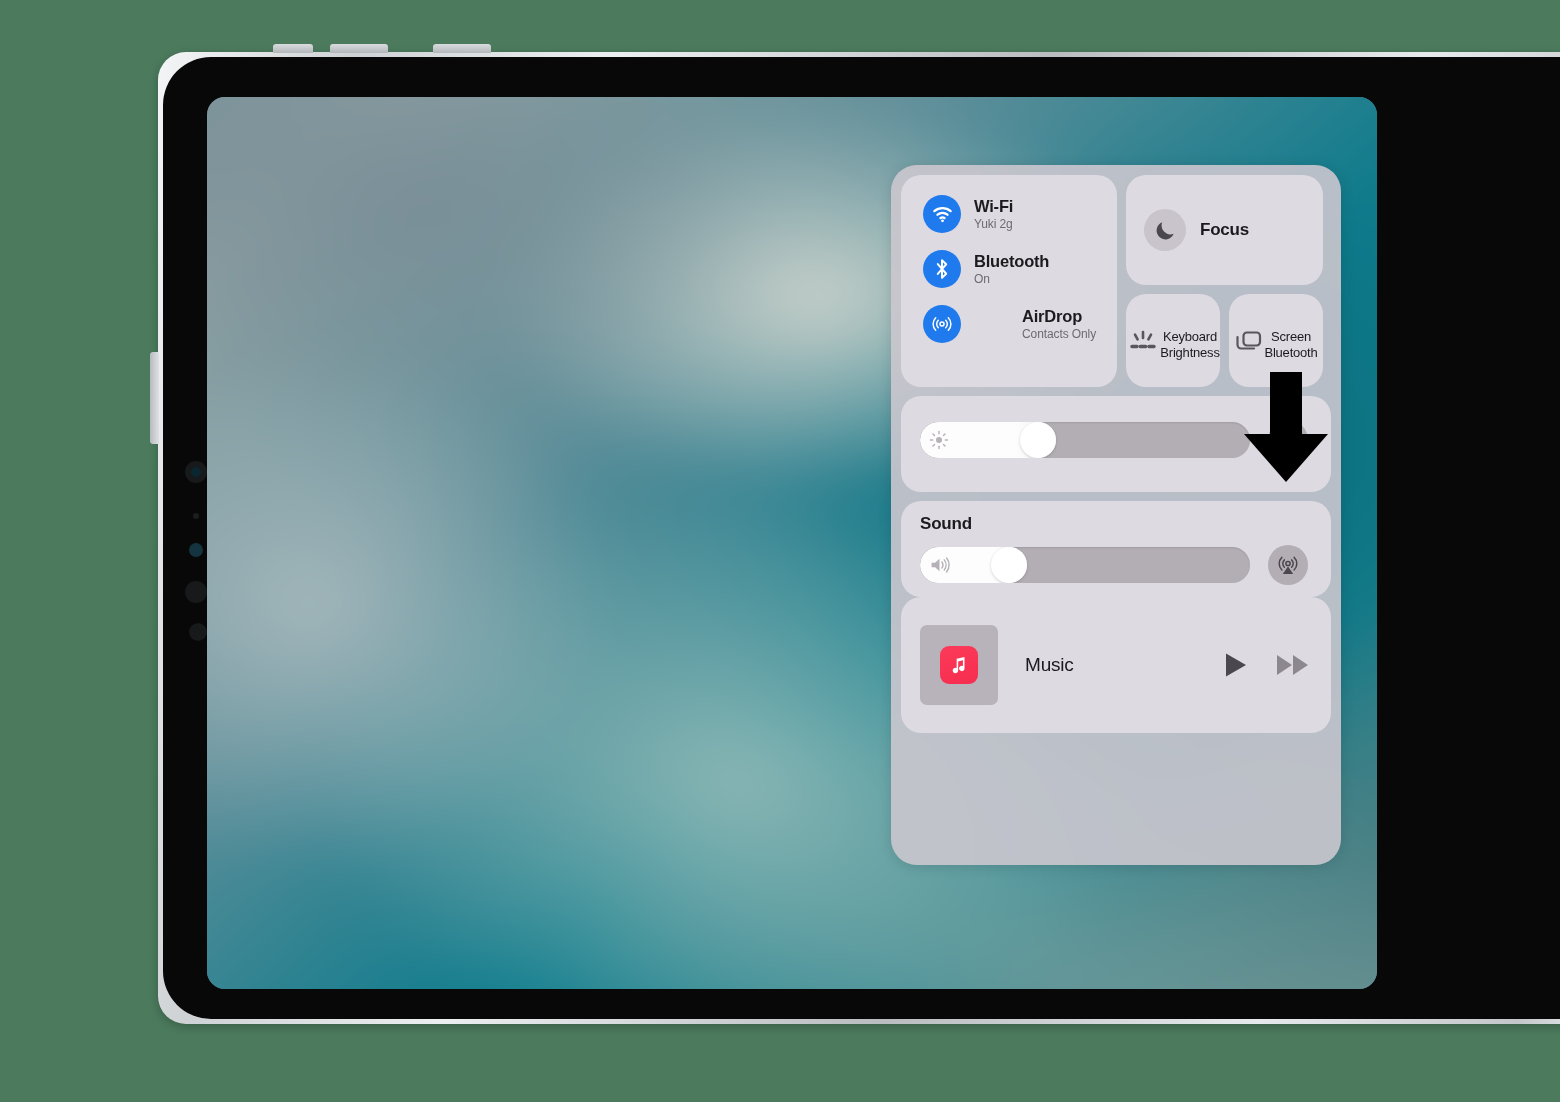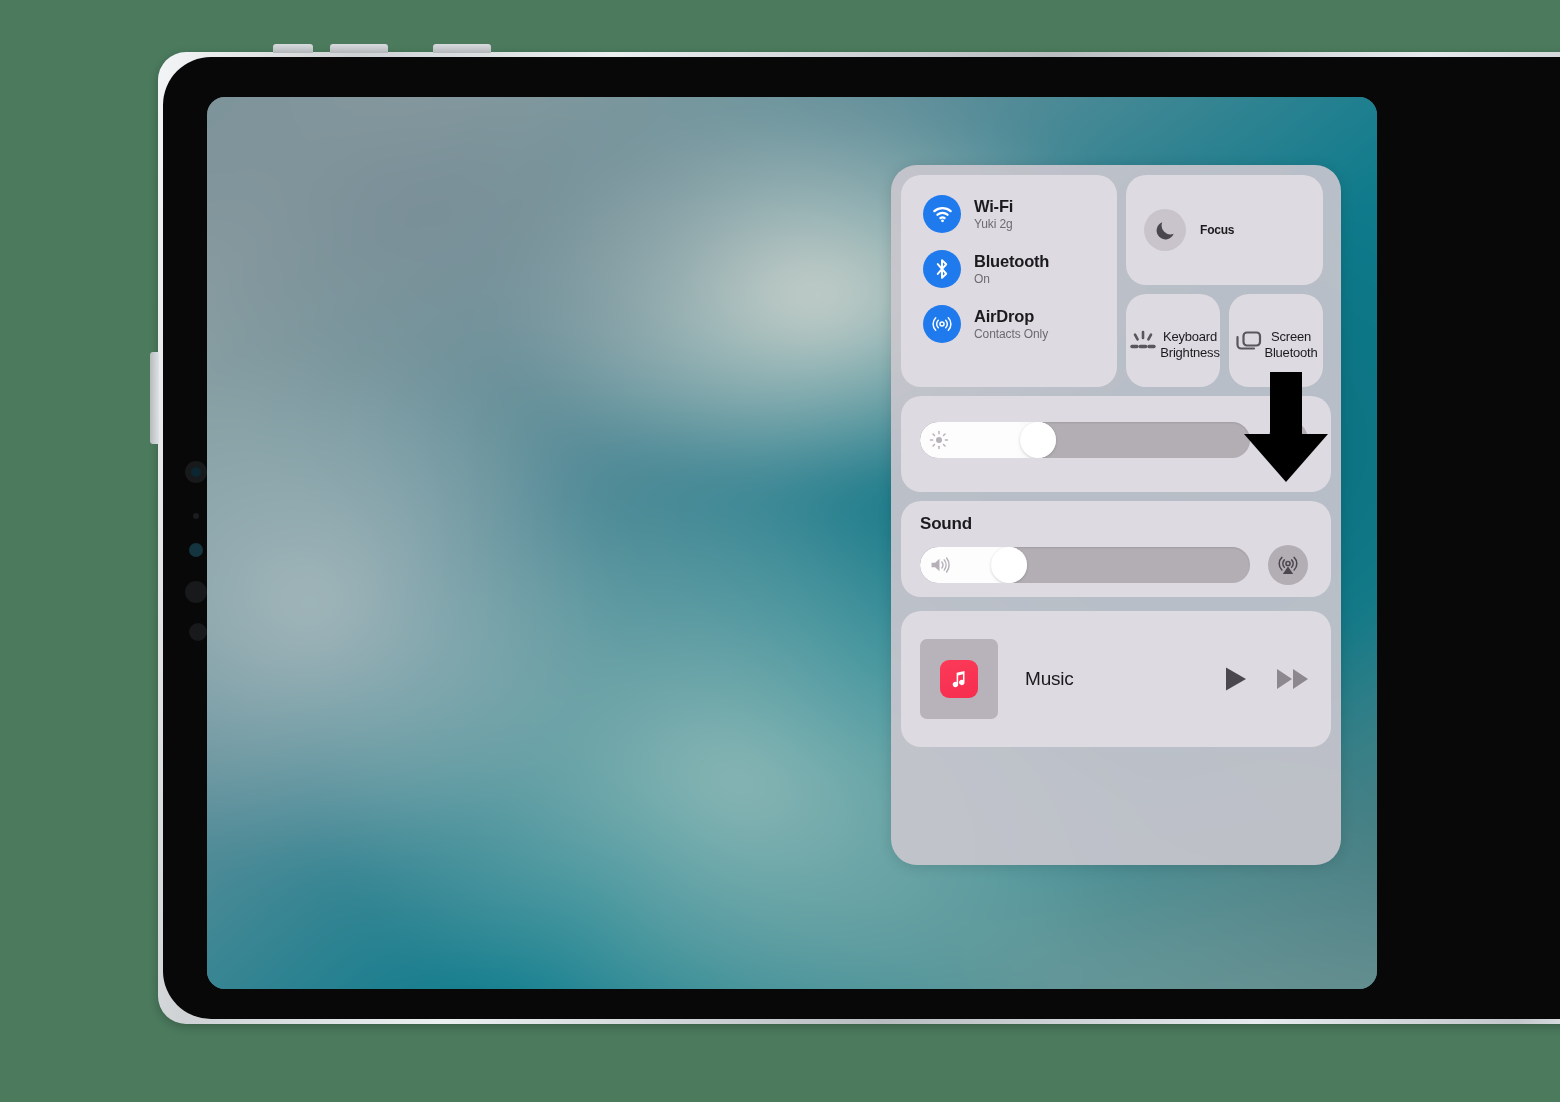--- a/index.html
+++ b/index.html
@@ -118,21 +118,21 @@
     height: 110px;
     display: flex; align-items: center; padding-left: 18px;
   }
   #focus-circle {
     width: 42px; height: 42px; border-radius: 50%;
     background: #c9c4cb;
     display: flex; align-items: center; justify-content: center;
     flex: none;
   }
   #focus-label {
-    font-size: 12px; font-weight: bold; color: #1b1b1e;
+    font-size: 17px; font-weight: bold; color: #1b1b1e;
     margin-left: 14px; letter-spacing: -.2px;
   }
   #square-tiles { display: flex; gap: 9px; height: 93px; }
   .square-tile {
     width: 94px; height: 93px;
     display: flex; flex-direction: row;
     align-items: center; justify-content: center;
     padding-top: 4px;
   }
   .square-icon { height: 34px; display:flex; align-items:center; justify-content:center; }
@@ -171,21 +171,21 @@
   }
   .round-btn {
     width: 40px; height: 40px; border-radius: 50%;
     background: #b3adb4;
     display: flex; align-items: center; justify-content: center;
     margin-left: 18px; flex: none;
   }
 
   
   #music-module {
-    height: 136px; margin-top: 14px;
+    height: 136px; margin-top: 0;
     display: flex; align-items: center; padding: 0 20px 0 19px;
   }
   #album-art {
     width: 78px; height: 80px; border-radius: 7px;
     background: #b8b2ba;
     display: flex; align-items: center; justify-content: center;
     flex: none;
   }
   #music-app-icon {
     width: 38px; height: 38px; border-radius: 9px;
@@ -255,21 +255,21 @@
                 <svg width="20" height="22" viewBox="0 0 20 26" fill="none">
                   <path d="M5 7.2 L15 18.6 L10 23.5 V2.5 L15 7.4 L5 18.8" stroke="#fff" stroke-width="2.3" stroke-linecap="round" stroke-linejoin="round"></path>
                 </svg>
               </span>
               <span class="conn-text">
                 <div class="conn-title">Bluetooth</div>
                 <div class="conn-sub">On</div>
               </span>
             </div>
 
-            <div class="conn-row" style="margin-bottom:0;">
+            <div class="conn-row" style="margin-bottom:0;gap:48px;">
               <span class="conn-icon">
                 <svg width="24" height="24" viewBox="0 0 24 24" fill="none">
                   <circle cx="12" cy="12" r="2" stroke="#fff" stroke-width="1.5"></circle>
                   <path d="M8.3 15.8a5.2 5.2 0 0 1 0-7.6" stroke="#fff" stroke-width="1.5" stroke-linecap="round"></path>
                   <path d="M15.7 8.2a5.2 5.2 0 0 1 0 7.6" stroke="#fff" stroke-width="1.5" stroke-linecap="round"></path>
                   <path d="M5.7 18.3a8.9 8.9 0 0 1 0-12.6" stroke="#fff" stroke-width="1.5" stroke-linecap="round"></path>
                   <path d="M18.3 5.7a8.9 8.9 0 0 1 0 12.6" stroke="#fff" stroke-width="1.5" stroke-linecap="round"></path>
                 </svg>
               </span>
               <span class="conn-text">

